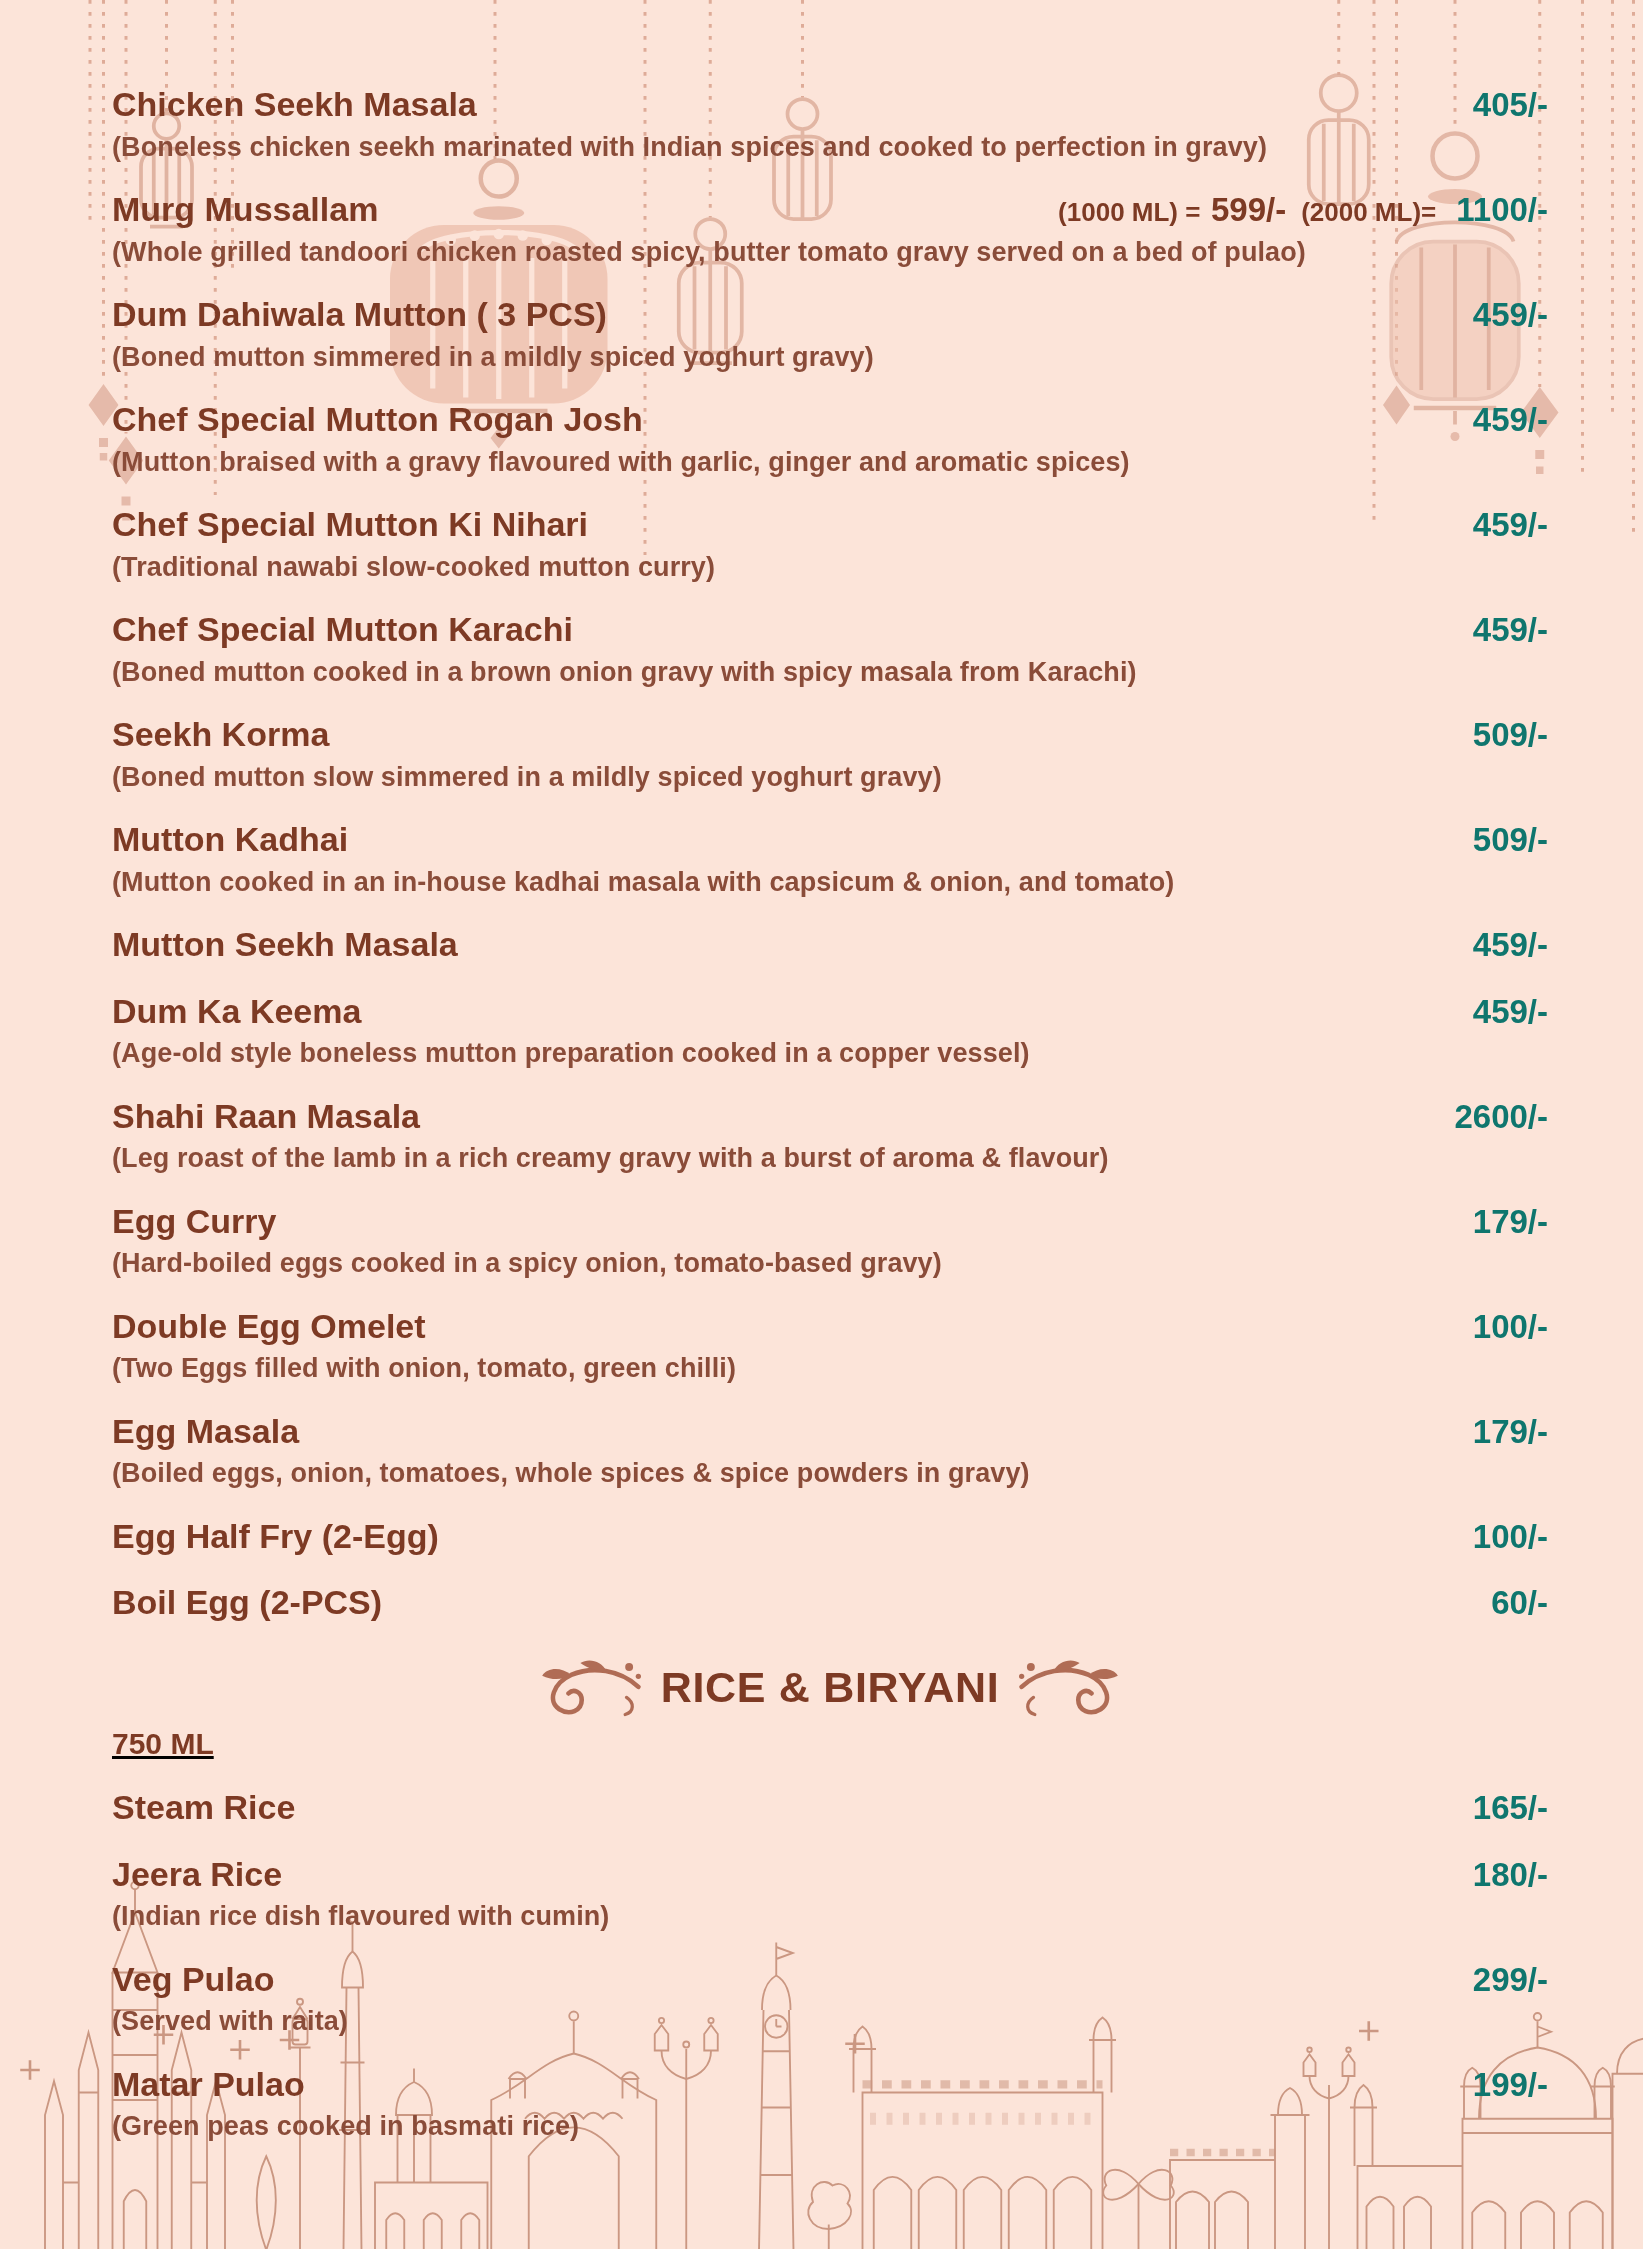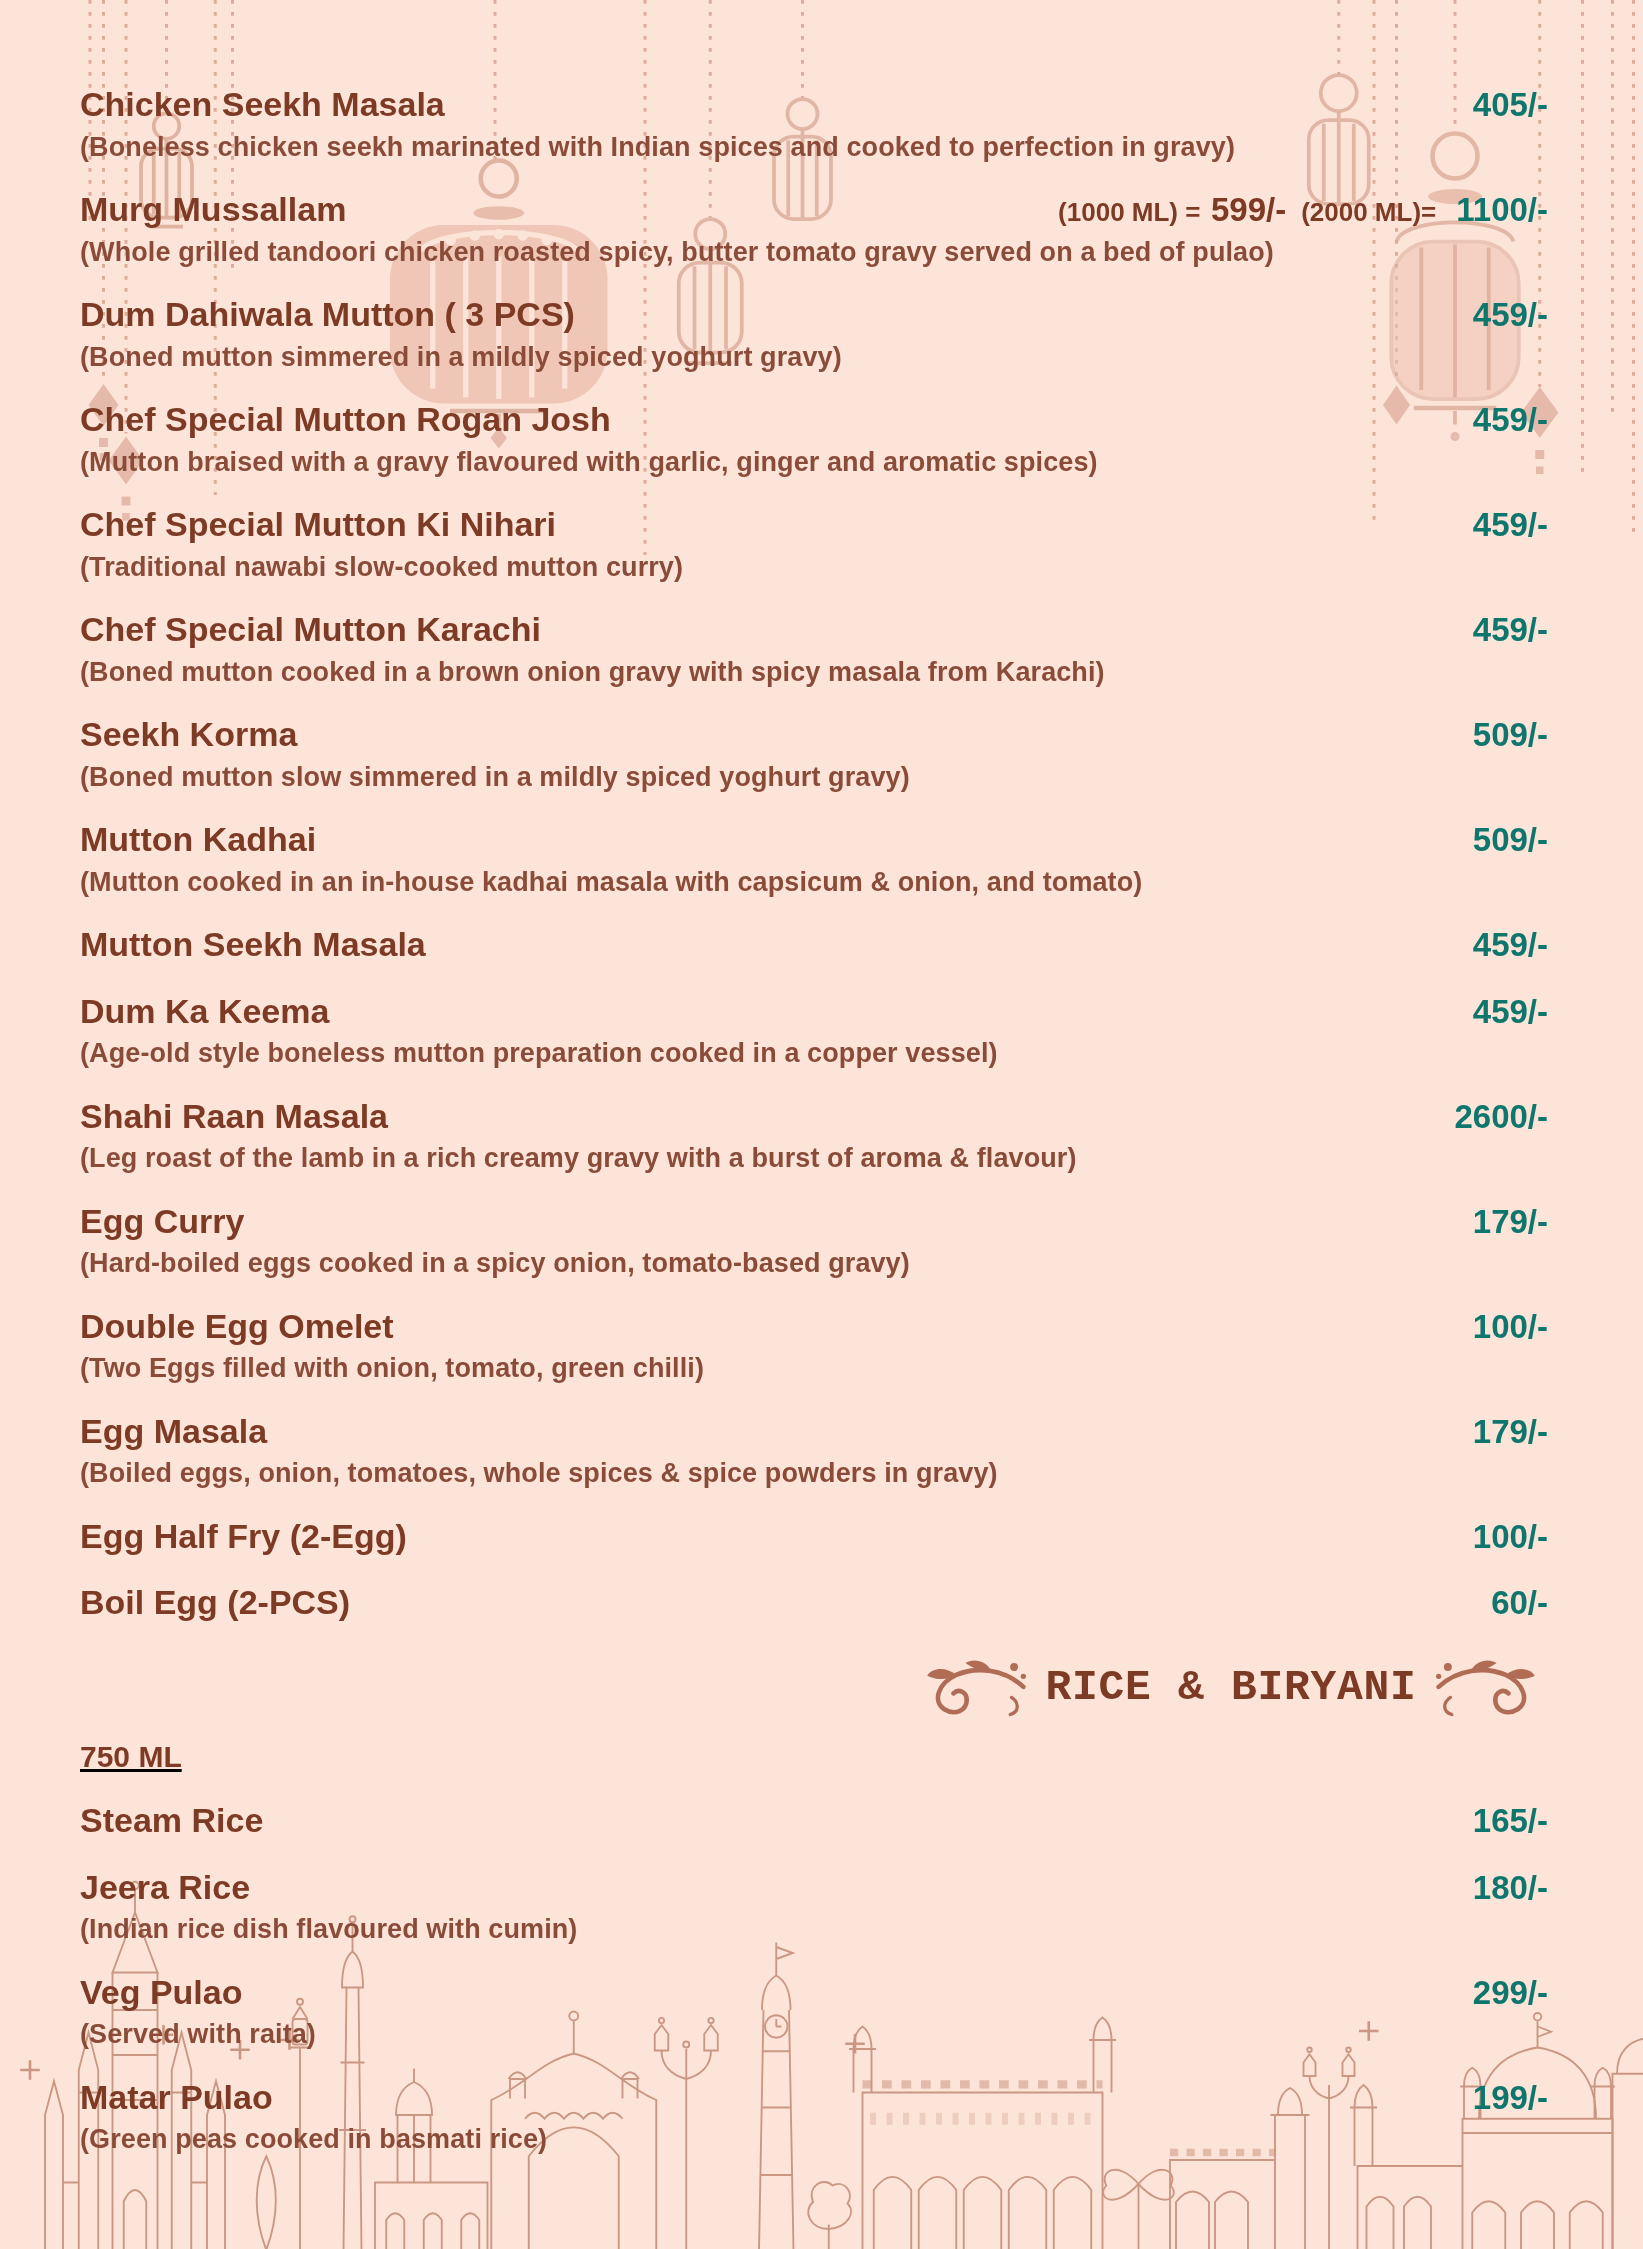--- a/index.html
+++ b/index.html
@@ -8,21 +8,21 @@
     width:1644px;height:2250px;
     background:#fce4d9;
     overflow:hidden;
     font-family:"Liberation Sans", sans-serif;
   }
   .decor{position:absolute;left:0;top:0;pointer-events:none;}
   .decor.top{z-index:0;}
   .decor.bottom{bottom:0;top:auto;z-index:0;}
   .content{
     position:relative;z-index:1;
-    padding:84px 96px 0 80px;
+    padding:84px 96px 0 112px;
   }
   .item{margin-bottom:25.5px;}
   .row{display:flex;align-items:baseline;}
   .dish-name{
     font-size:34px;font-weight:bold;color:#7d3a24;
     line-height:40px;white-space:nowrap;
   }
   .dish-price{
     font-size:33px;font-weight:bold;color:#0f766e;
     margin-left:auto;white-space:nowrap;line-height:40px;
@@ -35,22 +35,22 @@
     font-size:33px;font-weight:bold;color:#7d3a24;
     margin-left:10.5px;margin-right:15px;white-space:nowrap;
   }
   .extra-label ~ .dish-price{margin-left:20px;}
   .dish-desc{
     font-size:27px;color:#8a4c39;line-height:34px;margin-top:4.5px;
     letter-spacing:0.1px;
     font-weight:bold;
   }
   .section-header{
-    display:flex;align-items:center;justify-content:flex-end;
-    gap:19.5px;margin:33px 0 21px 0;font-family:Liberation Mono, monospace;
+    display:flex;align-items:center;justify-content:center;
+    gap:19.5px;margin:33px 0 8px 0;
   }
   .section-title{
     font-size:43px;font-weight:bold;color:#7d3a24;letter-spacing:0.7px;
     white-space:nowrap;
   }
   .size-row{
     display:flex;justify-content:flex-start;margin-bottom:26px;text-decoration:underline;
   }
   .size-header{
     font-size:30px;font-weight:bold;color:#7d3a24;

